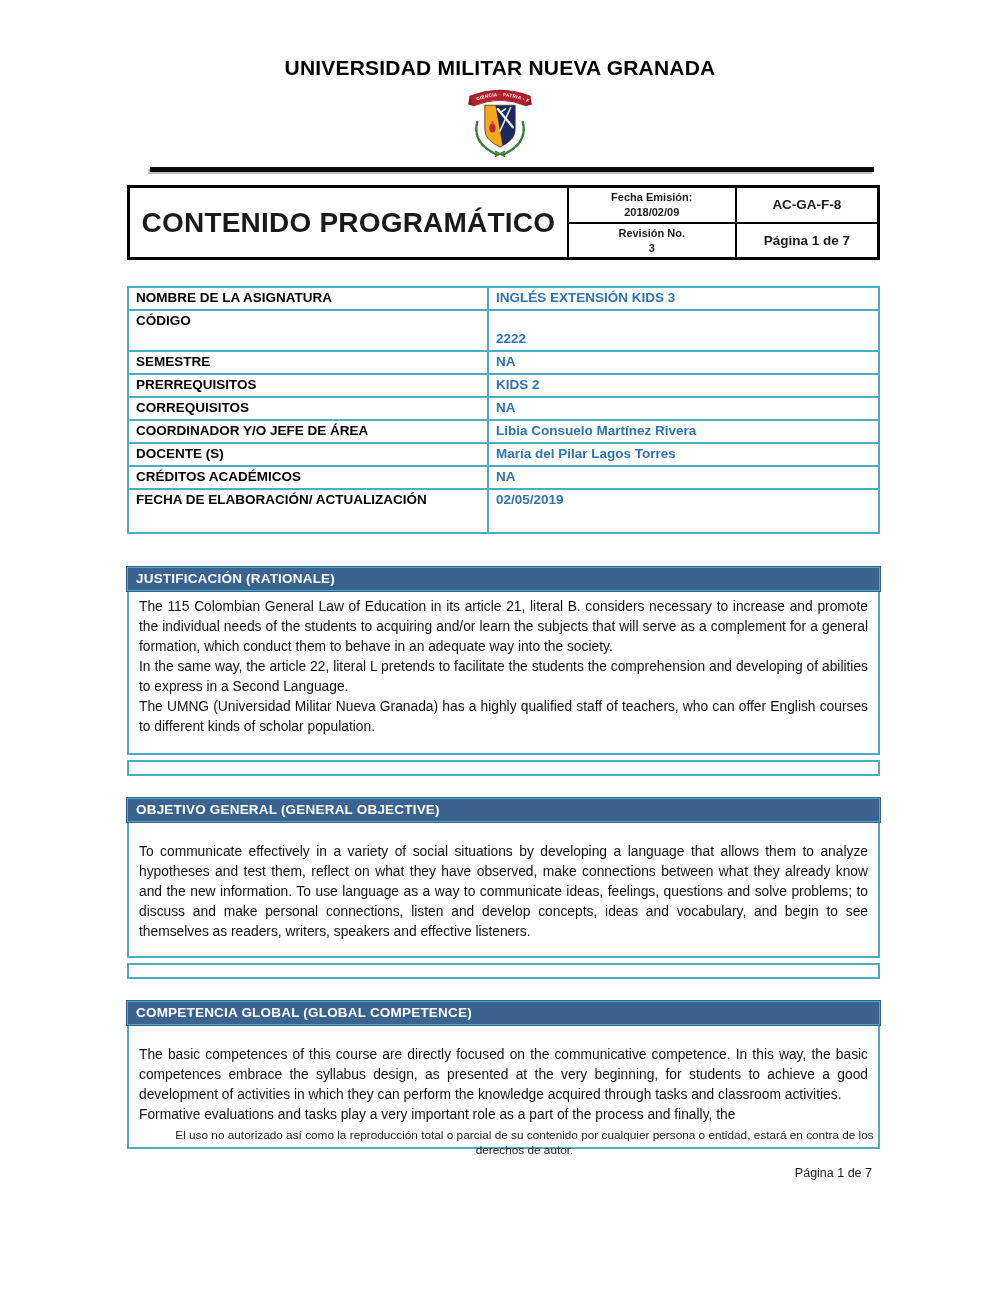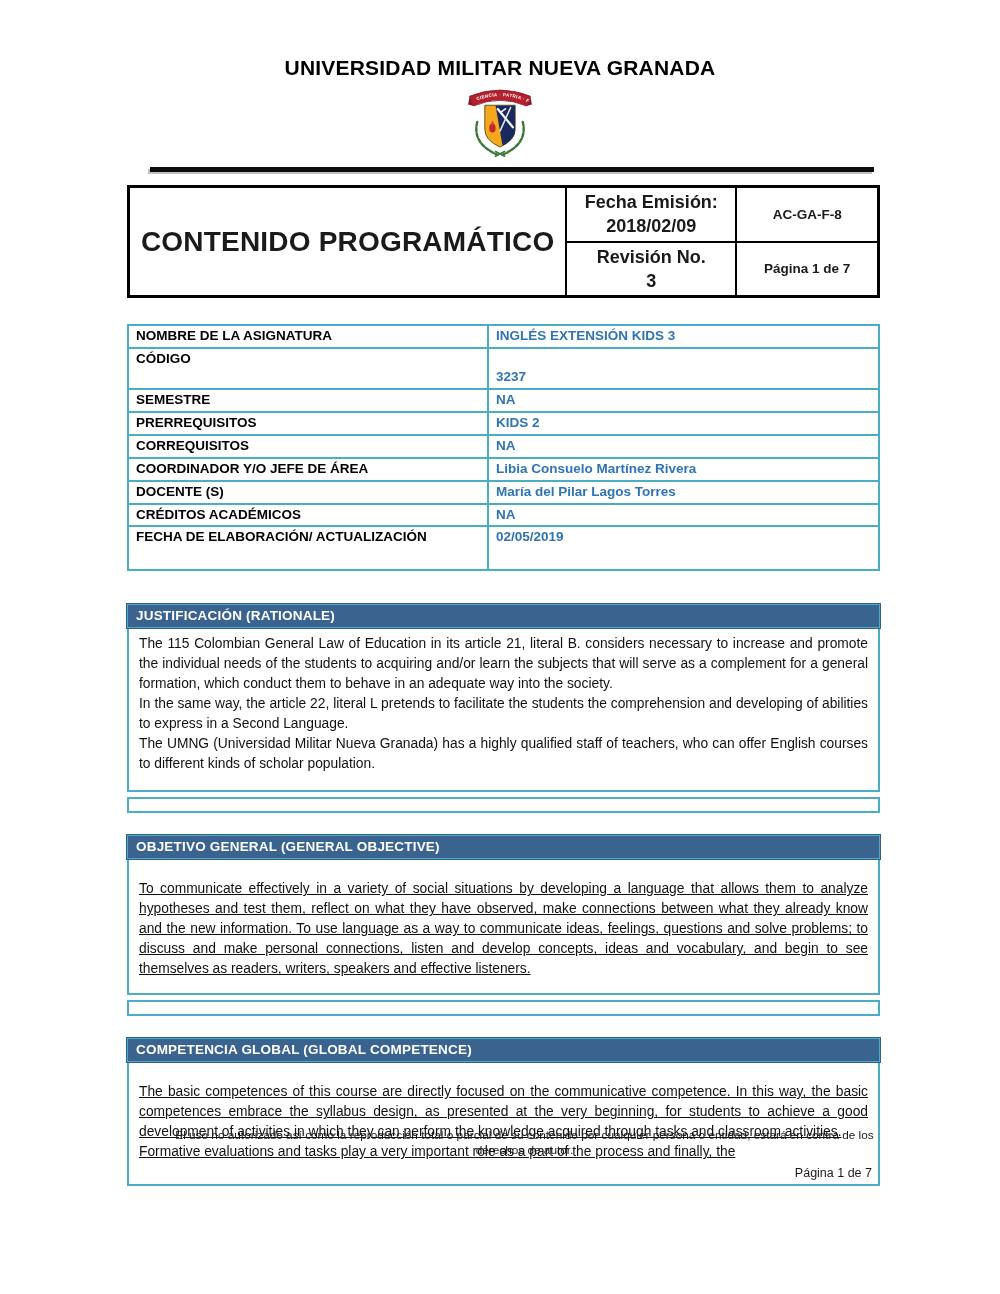--- a/index.html
+++ b/index.html
@@ -44,21 +44,21 @@
   .doc-title-cell{
     width:440px;
     text-align:center;
     font-size:28px;
     font-weight:bold;
     letter-spacing:.2px;
   }
   .doc-meta-cell{
     width:162px;
     text-align:center;
-    font-size:18px;
+    font-size:11px;
     font-weight:bold;
     line-height:1.35;
   }
   .doc-code-cell{
     width:135px;
     text-align:center;
     font-size:13.5px;
     font-weight:bold;
   }
   
@@ -104,21 +104,21 @@
   }
   .section-body p{margin:0;}
   .empty-row{
     border:2px solid #4BACC6;
     height:12px;
     margin-top:5px;
   }
   .sec-justificacion{margin-top:33px;border-radius:6px;}
   .sec-objetivo{margin-top:22px;}
   .sec-competencia{margin-top:22px;}
-  .pad-top{padding-top:19px;text-decoration:underline;}
+  .pad-top{padding-top:19px;}
   .body-just{min-height:148px;}
   .body-obj{min-height:106px;}
   .body-comp{min-height:94px;}
   
   .footer{
     position:absolute;
     left:127px;top:1128px;
     width:753px;
   }
   .footer-legal{
@@ -204,21 +204,21 @@
       </table>
 
     <table class="course-table">
       <tbody>
           <tr>
         <td class="lbl">NOMBRE DE LA ASIGNATURA</td>
         <td class="val">INGLÉS EXTENSIÓN KIDS 3</td>
       </tr>
       <tr class="row-codigo">
         <td class="lbl">CÓDIGO</td>
-        <td class="val">3237</td>
+        <td class="val">2222</td>
       </tr>
       <tr>
         <td class="lbl">SEMESTRE</td>
         <td class="val">NA</td>
       </tr>
       <tr>
         <td class="lbl">PRERREQUISITOS</td>
         <td class="val">KIDS 2</td>
       </tr>
       <tr>

